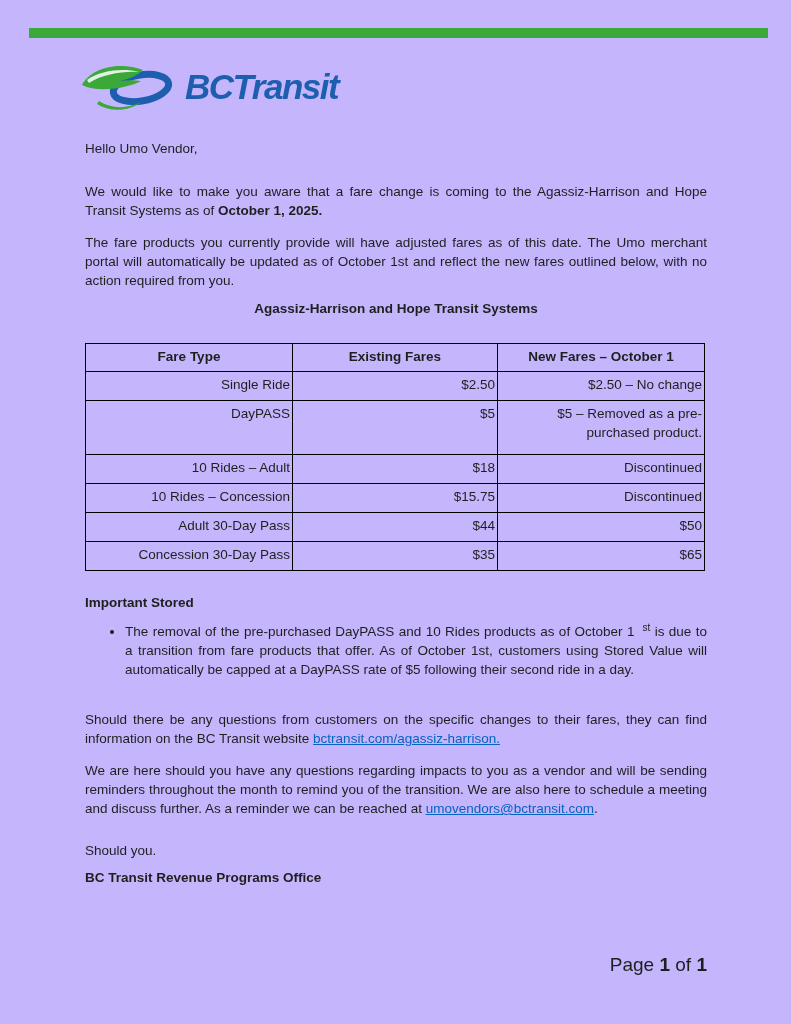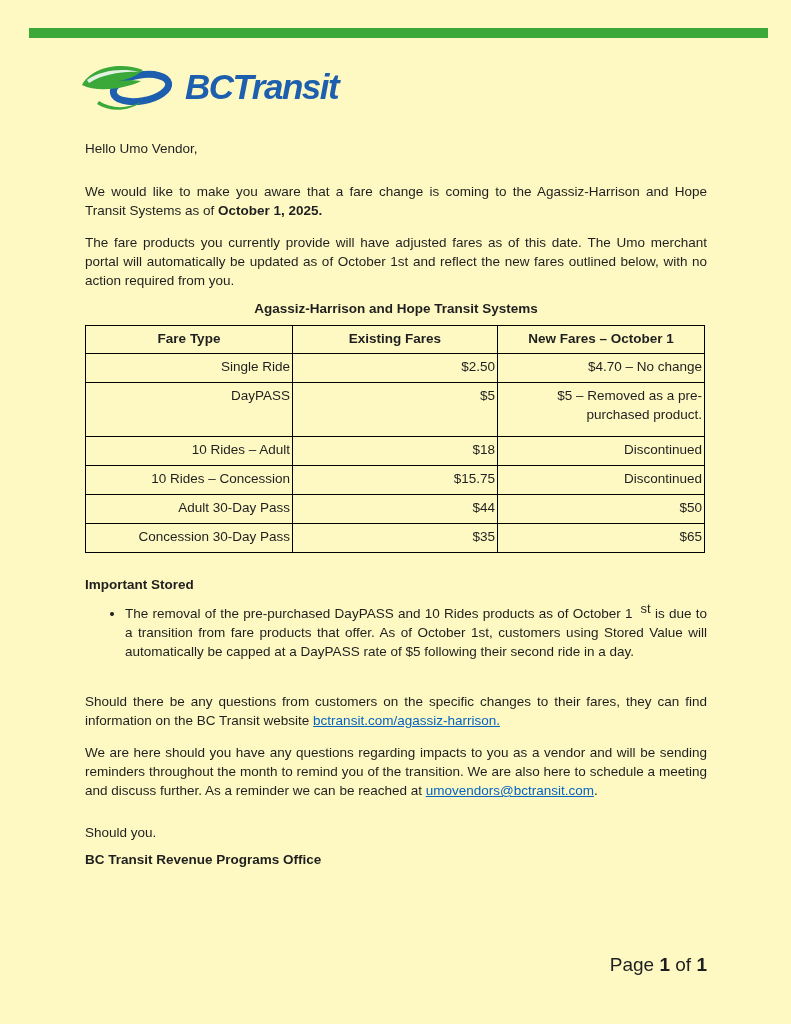--- a/index.html
+++ b/index.html
@@ -1,20 +1,20 @@
 <!DOCTYPE html>
 <html><head>
 <meta charset="utf-8">
 <style>
   html, body { margin:0; padding:0; background:#e8e8e8; }
   .page {
     position:relative;
     width:791px; height:1024px;
     margin:0 auto;
-    background:#fef9c3;
+    background:#c4b5fd;
     font-family:"Liberation Sans", sans-serif;
     color:#1f1f1f;
     font-size:13.5px;
     line-height:19px;
     overflow:hidden;
   }
   .green-bar {
     position:absolute; top:28px; left:29px;
     width:739px; height:10px;
     background:#3aa93a;
@@ -41,21 +41,21 @@
   .greeting { margin-top:27px; }
   .para { margin-top:13px; text-align:justify; }
   .para.first { margin-top:24px; }
   .bold { font-weight:bold; }
   .table-caption {
     margin-top:9px;
     text-align:center;
     font-weight:bold;
   }
   table.fare-table {
-    margin-top:7px;
+    margin-top:25px;
     border-collapse:collapse;
     width:604px;
     table-layout:fixed;
     border-radius:21px;
   }
   table.fare-table th, table.fare-table td {
     border:1px solid #000;
     vertical-align:top;
     padding:3px 2px 2px 2px;
     font-size:13.5px;
@@ -73,21 +73,21 @@
   .section-heading {
     margin-top:22px;
     font-weight:bold;
   }
   ul.changes-list {
     margin:10px 0 0 0;
     padding-left:40px;
     list-style:disc outside;
   }
   ul.changes-list li { text-align:justify; }
-  sup { font-size:13px; line-height:0; vertical-align:super;padding-left:8px; }
+  sup { font-size:10px; line-height:0; vertical-align:super;padding-left:8px; }
   .link { color:#0563c1; text-decoration:underline; cursor:pointer; }
   .para.gap-large { margin-top:31px; }
   .closing-thanks { margin-top:23px; }
   .closing-signature { margin-top:8px; font-weight:bold; }
   .page-footer {
     position:absolute;
     top:955px; right:84px;
     font-size:19px;
   }
 </style>
@@ -124,21 +124,21 @@
         <tr>
           <th class="col-fare">Fare Type</th>
           <th class="col-existing">Existing Fares</th>
           <th class="col-new">New Fares – October 1</th>
         </tr>
       </thead>
       <tbody>
         <tr class="row-normal">
           <td class="cell-left">Single Ride</td>
           <td class="cell-center">$2.50</td>
-          <td class="cell-center">$4.70 – No change</td>
+          <td class="cell-center">$2.50 – No change</td>
         </tr>
         <tr class="row-tall">
           <td class="cell-left">DayPASS</td>
           <td class="cell-center">$5</td>
           <td class="cell-center">$5 – Removed as a pre-purchased product.</td>
         </tr>
         <tr class="row-normal">
           <td class="cell-left">10 Rides – Adult</td>
           <td class="cell-center">$18</td>
           <td class="cell-center">Discontinued</td>

